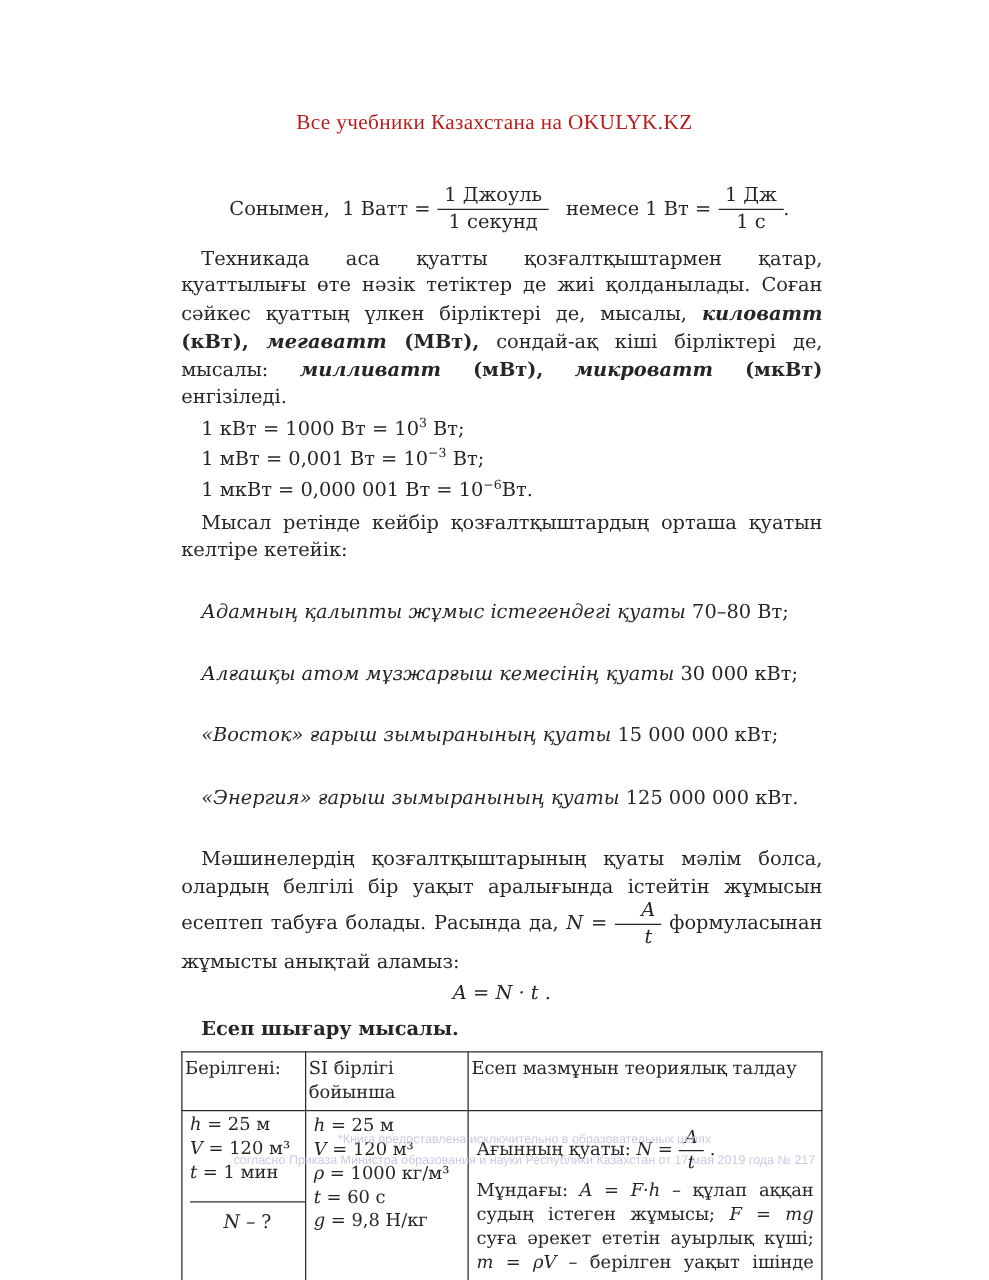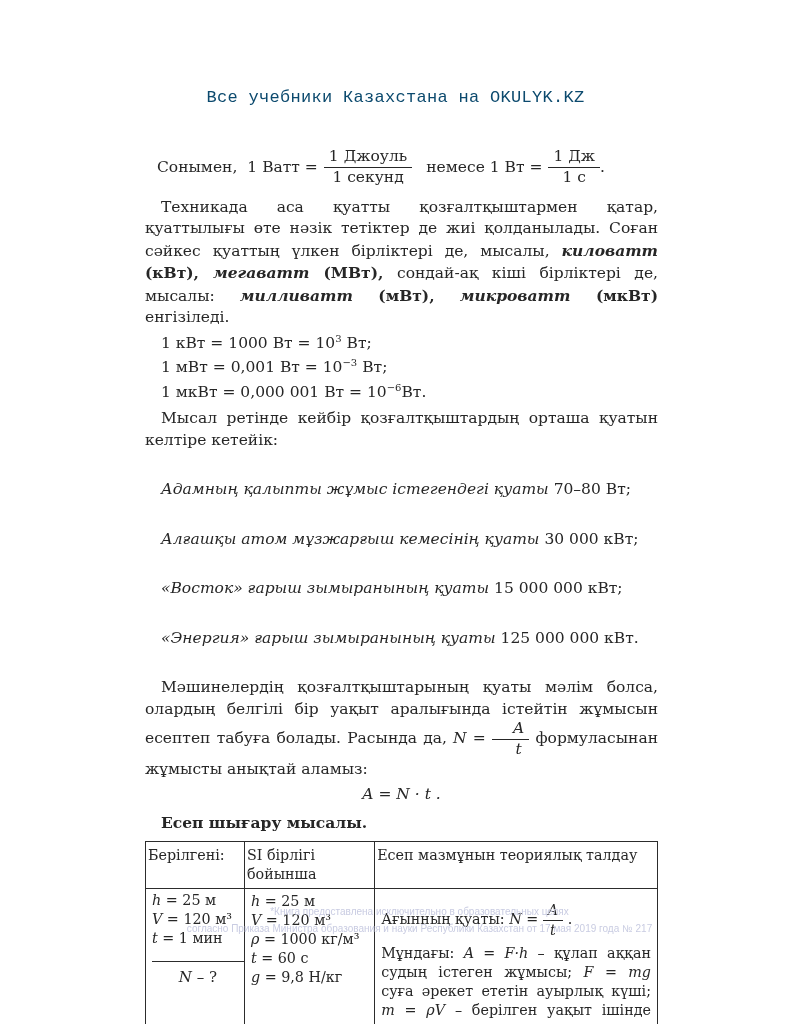--- a/index.html
+++ b/index.html
@@ -3,22 +3,22 @@
 <meta charset="utf-8">
 <style>
   html,body{margin:0;padding:0;}
   body{
     width:791px;height:1024px;background:#ffffff;position:relative;
     font-family:"DejaVu Serif","Liberation Serif",serif;color:#262626;
     overflow:hidden;
   }
   .site-header{
     position:absolute;top:88px;left:0;width:791px;text-align:center;
-    font-family:Liberation Mono, monospace;
-    font-size:17px;color:#0c4a6e;letter-spacing:.3px;
+    font-family:Liberation Serif, serif;
+    font-size:17px;color:#b91c1c;letter-spacing:.3px;
   }
   .content{
     position:absolute;left:145px;top:146px;width:513px;
     font-size:15.5px;line-height:21.5px;
   }
   .indent{text-indent:16px;}
   .just{text-align:justify;}
   .bi{font-weight:bold;font-style:italic;}
   .b{font-weight:bold;}
   .i{font-style:italic;}
@@ -50,21 +50,21 @@
     font-size:10px;line-height:17px;color:#c9cce2;margin-left:24px;
   }
 </style>
 </head>
 <body>
 
 <div class="site-header">Все учебники Казахстана на OKULYK.KZ</div>
 
 <div class="content">
 
-  <div class="formula-row" style="padding-left:12px;">
+  <div class="formula-row" style="padding-left:12px;justify-content:center;">
     <span>Сонымен,</span>
     <span class="gap"></span>
     <span>1 Ватт =</span>
     <span class="gap" style="width:6px;"></span>
     <span class="frac">
       <span class="num">1 Джоуль</span>
       <span class="den">1 секунд</span>
     </span>
     <span class="gap" style="width:14px;"></span>
     <span>немесе 1 Вт =</span>

